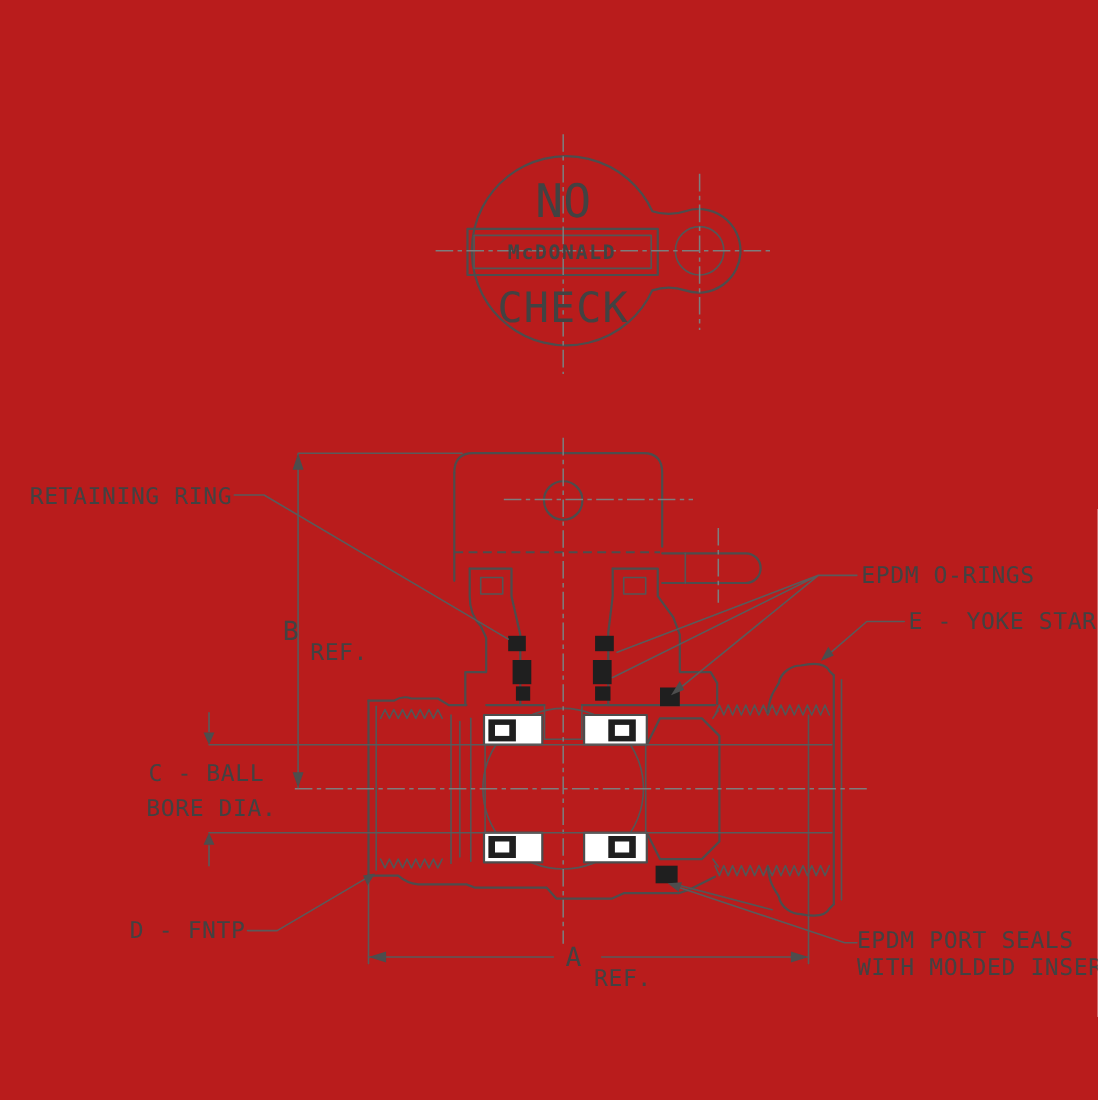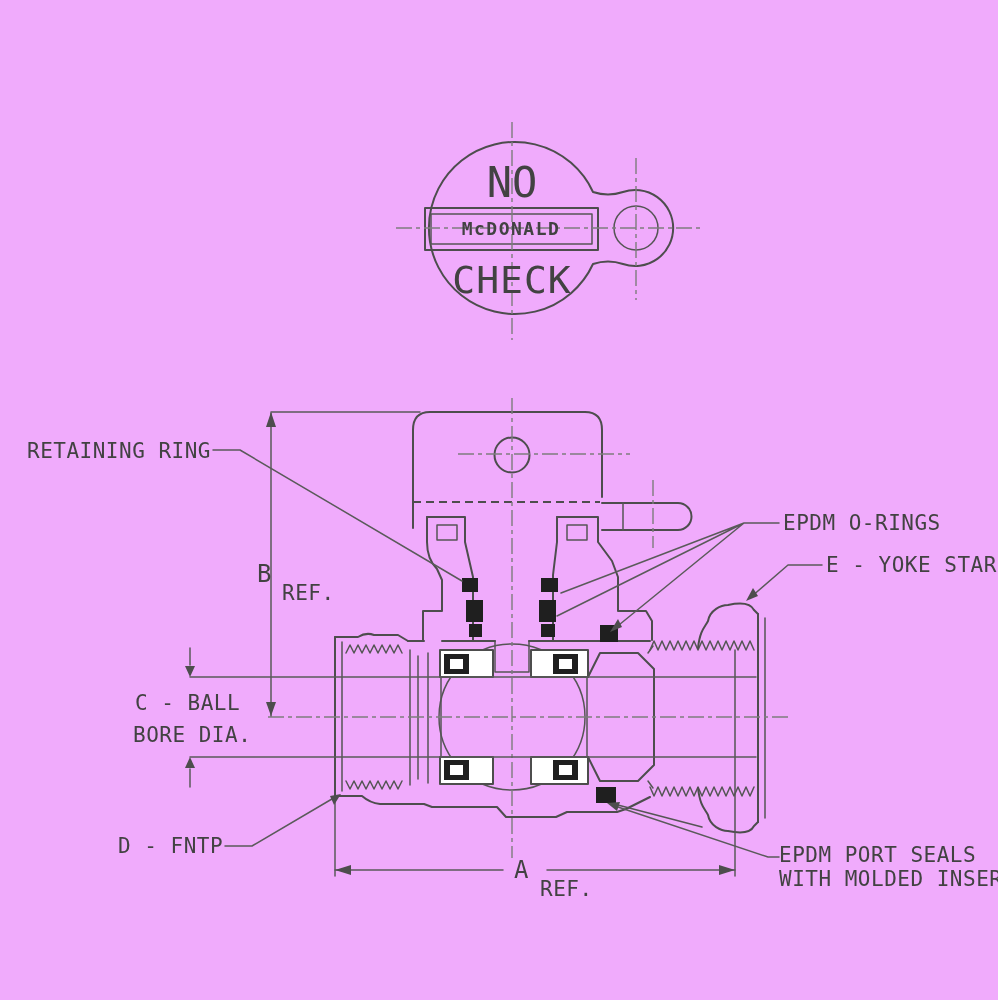--- a/index.html
+++ b/index.html
@@ -1,16 +1,16 @@
 <!DOCTYPE html>
 <html><head>
 <meta charset="utf-8">
 <style>
   html,body{margin:0;padding:0;background:#ffffff;}
-  #stage{position:relative;width:998px;height:1000px;background:#f0abfc;overflow:hidden;}
+  #stage{position:relative;width:998px;height:1000px;background:#b91c1c;overflow:hidden;}
   svg{position:absolute;left:0;top:0;}
   svg text{font-family:"DejaVu Sans Mono","Liberation Mono",monospace;fill:#424242;}
   .s2{stroke:#4d4d4d;stroke-width:2;fill:none;stroke-linejoin:round;stroke-linecap:round;}
   .s15{stroke:#555555;stroke-width:1.5;fill:none;stroke-linejoin:round;stroke-linecap:round;}
   .wf{fill:#ffffff;}
   .dash{stroke:#4d4d4d;stroke-width:1.8;fill:none;stroke-dasharray:8 5;}
   .cl{stroke:#7d7d7d;stroke-width:1.4;fill:none;stroke-dasharray:16 4 4 4;}
   .dim{stroke:#5a5a5a;stroke-width:1.5;fill:none;stroke-linejoin:round;stroke-linecap:round;}
   .blk{fill:#1f1f1f;stroke:none;}
   .arr{fill:#4d4d4d;stroke:none;}

